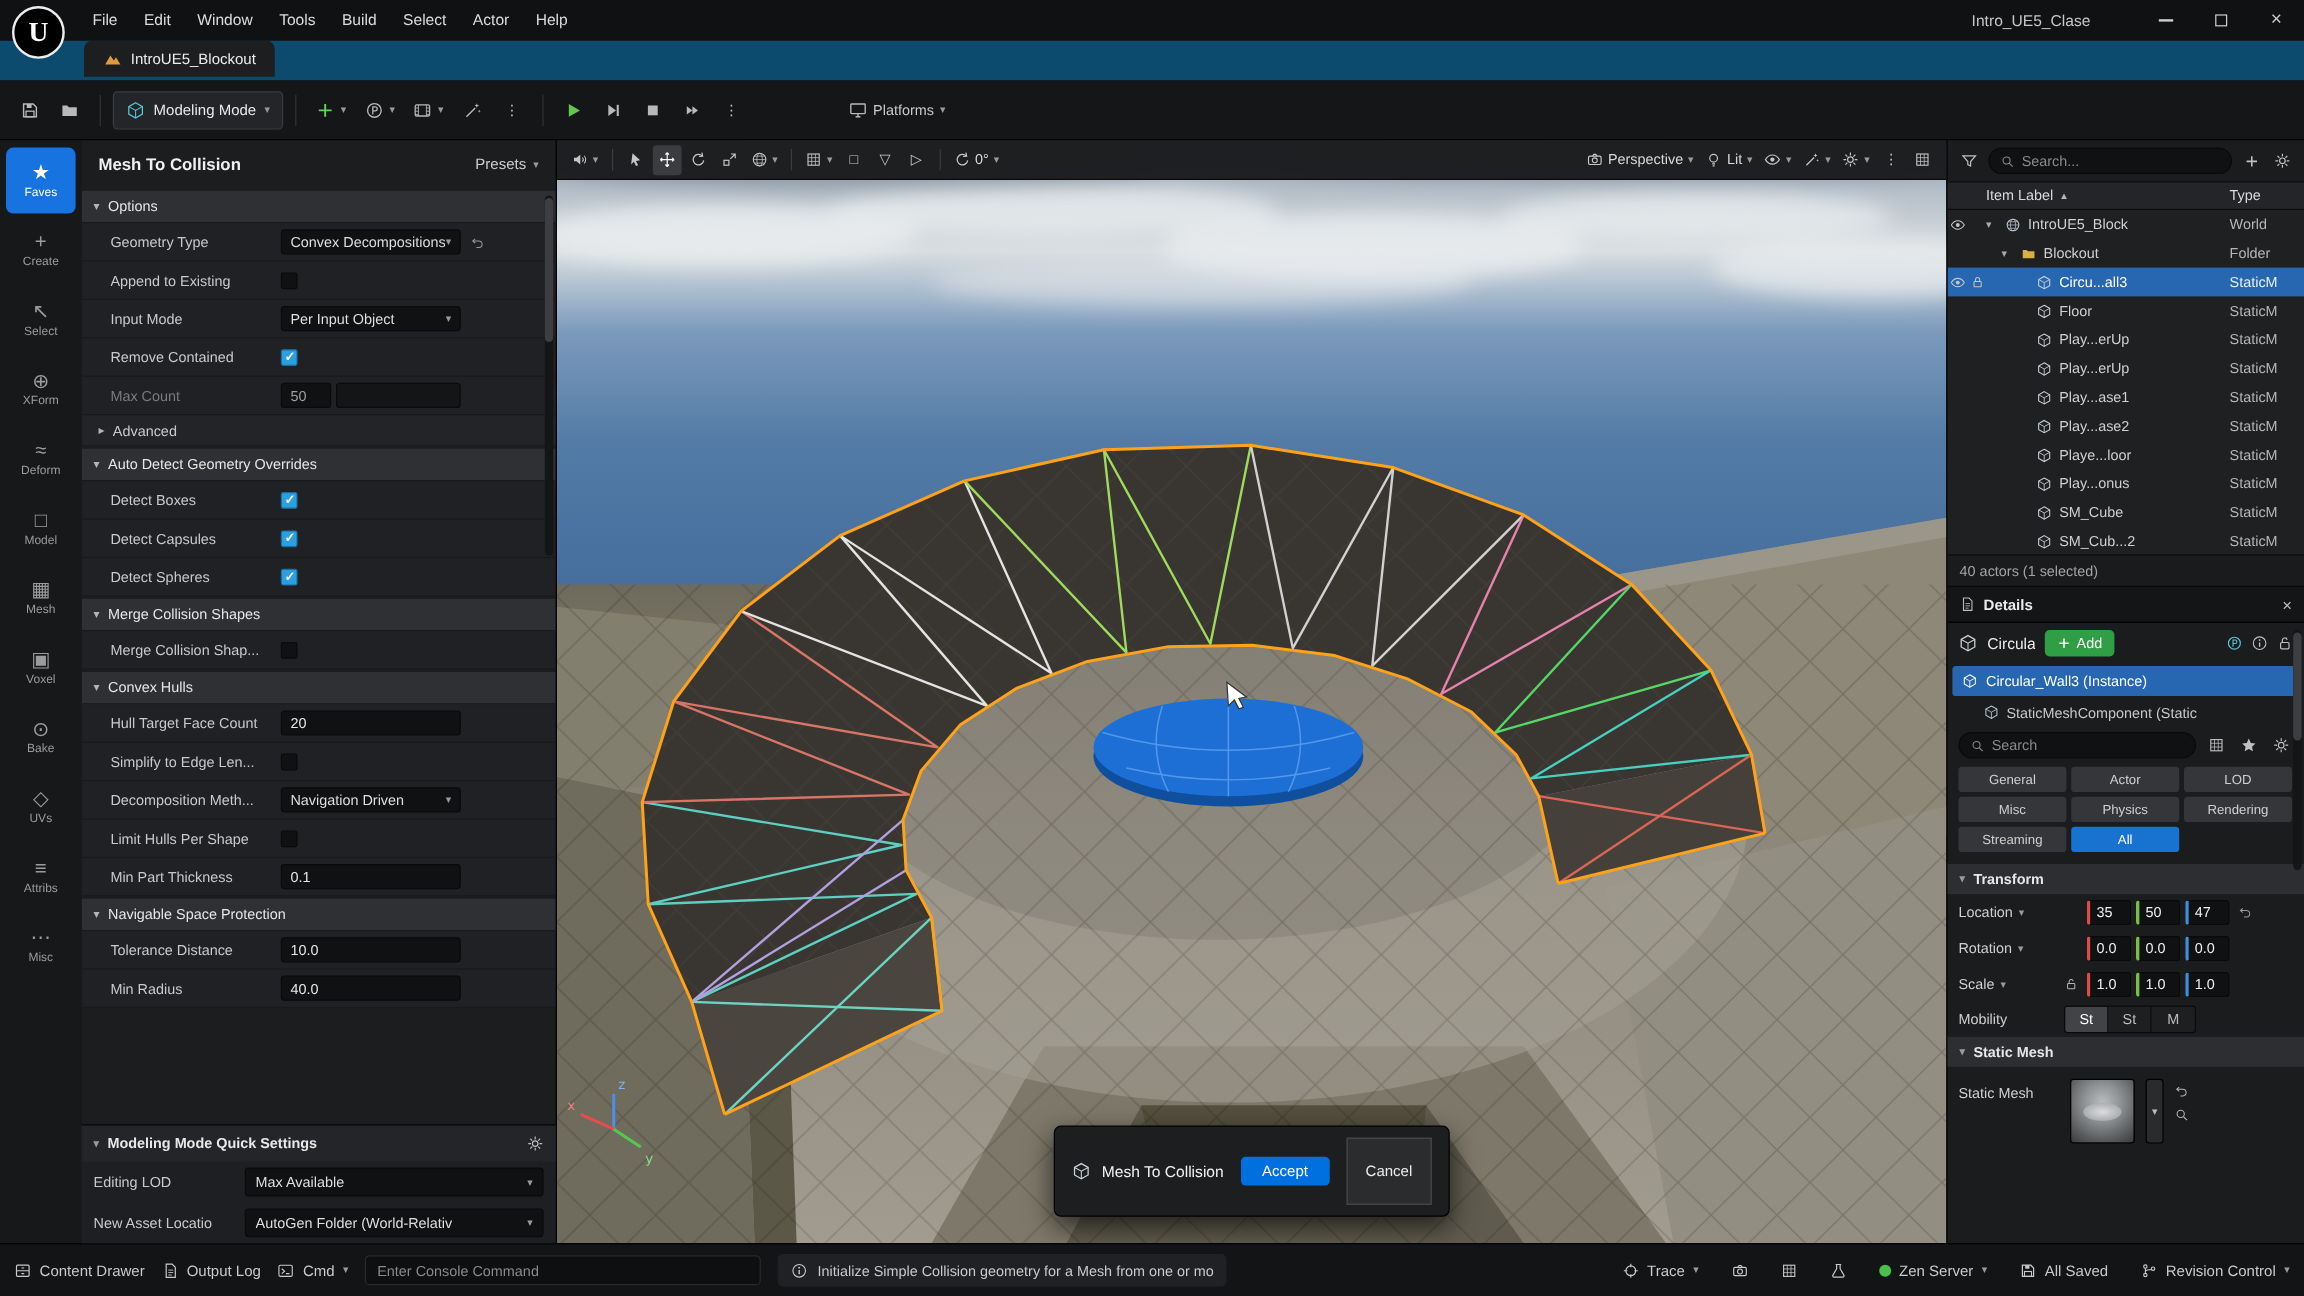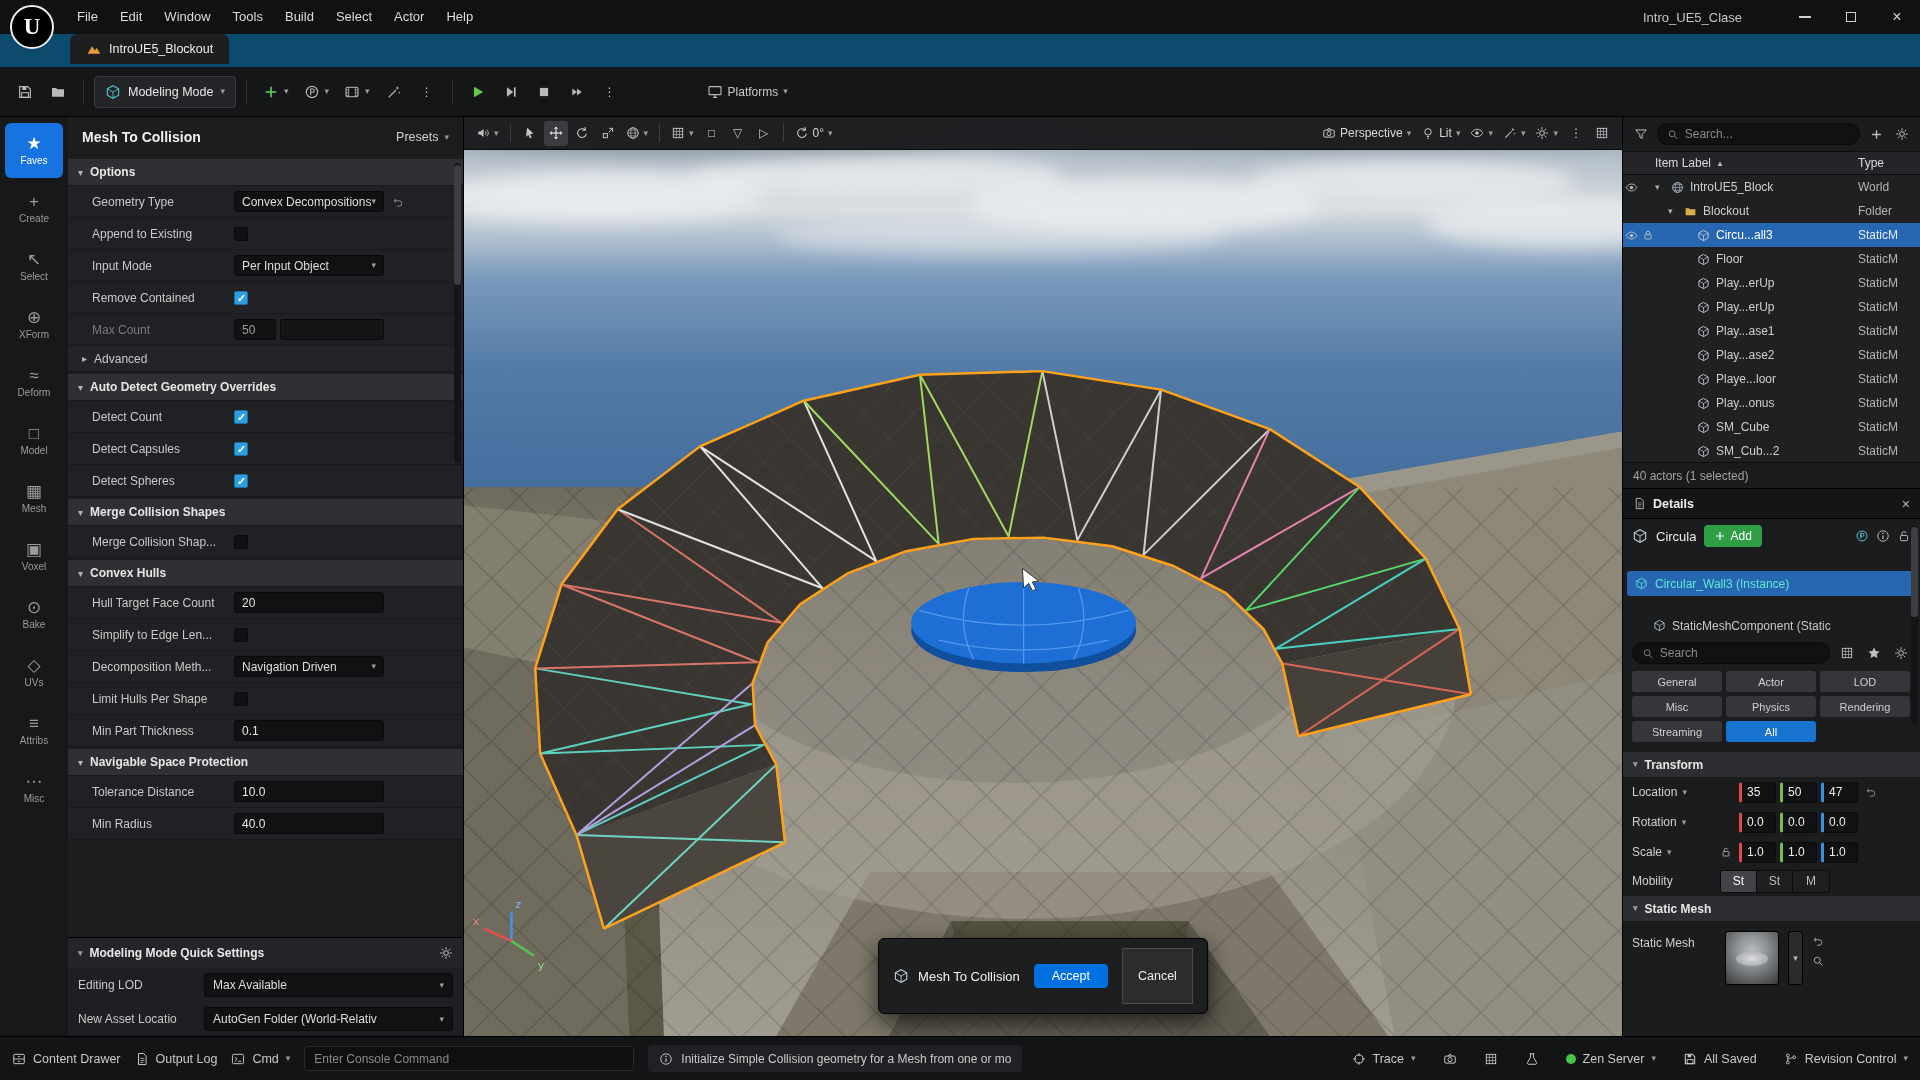--- a/index.html
+++ b/index.html
@@ -43,21 +43,21 @@
   .mode-label{font-size:10px}
   
   .tool-panel{width:396px;background:#1c1d1f;display:flex;flex-direction:column;border-right:1px solid #000;position:relative;flex:none}
   .tp-header{height:40px;display:flex;align-items:center;justify-content:space-between;padding:0 14px;flex:none}
   .tp-title{font-size:14px;font-weight:bold;color:#f0f0f0}
   .tp-presets{display:flex;align-items:center;gap:6px;color:#cfcfcf;font-size:12.5px}
   .tp-rows{flex:1;overflow:hidden}
   .trow{height:32px;display:flex;align-items:center;padding:0 8px 0 24px;background:#202124;border-bottom:1px solid #18191b}
   .trow-label{width:142px;flex:none;color:#c9c9c9;white-space:nowrap;overflow:hidden}
   .t-section{background:#2e3033;height:27px;padding-left:10px;margin-top:2px}
-  .t-section .trow-label{width:auto;font-weight:bold;color:#e6e6e6}
+  .t-section .trow-label{width:auto;font-weight:normal;color:#e6e6e6}
   .t-group{background:#232427;height:26px;padding-left:14px}
   .sec-caret,.grp-caret{display:none;margin-right:7px;color:#b5b5b5;font-size:10px}
   .t-section .sec-caret{display:inline}
   .t-group .grp-caret{display:inline}
   .cb{display:none;width:14px;height:14px;border:1px solid #0a0a0a;background:#101113;border-radius:2px;position:relative}
   .t-checkbox .cb{display:inline-block}
   .cb.on{background:#2b9fe0;border-color:#1b6ea0}
   .cb.on::after{content:"✓";position:absolute;left:2px;top:-1px;color:#fff;font-size:11px;font-weight:bold;line-height:1.3}
   .dd{display:none;width:150px;height:21px;background:#101113;border:1px solid #0a0a0a;border-radius:3px;align-items:center;justify-content:space-between;padding:0 7px;color:#dedede}
   .t-dropdown .dd{display:flex}
@@ -130,21 +130,21 @@
   .out-footer{height:26px;background:#1a1b1d;border-top:1px solid #0d0d0f;display:flex;align-items:center;padding:0 10px;color:#a3a3a3;flex:none}
   
   .details{flex:1;display:flex;flex-direction:column;min-height:0;position:relative}
   .det-tabrow{height:30px;background:#141517;display:flex;align-items:center;padding:0 10px;gap:8px;border-bottom:1px solid #000;flex:none}
   .det-tab{font-weight:bold;color:#ececec;font-size:12.5px;display:flex;align-items:center;gap:7px}
   .det-close{margin-left:auto;color:#bdbdbd;font-size:14px}
   .det-objrow{height:34px;display:flex;align-items:center;gap:8px;padding:0 9px;flex:none}
   .obj-name{font-size:13px;color:#ececec;white-space:nowrap;overflow:hidden}
   .btn-add{background:#2f9e44;color:#fff;border-radius:4px;padding:4px 10px;display:flex;align-items:center;gap:4px;font-size:12px}
   .obj-icons{margin-left:auto;display:flex;gap:7px;color:#bdbdbd;align-items:center}
-  .det-instance{height:25px;background:#2767b1;color:#5eead4;display:flex;align-items:center;gap:7px;padding:0 8px;margin:18px 4px;border-radius:3px;flex:none}
+  .det-instance{height:25px;background:#2767b1;color:#ffffff;display:flex;align-items:center;gap:7px;padding:0 8px;margin:2px 4px;border-radius:3px;flex:none}
   .det-comp{height:23px;display:flex;align-items:center;gap:6px;padding:0 8px 0 30px;color:#c7c7c7;flex:none;white-space:nowrap;overflow:hidden}
   .det-search-row{height:32px;display:flex;align-items:center;gap:7px;padding:0 9px;flex:none}
   .chips{display:flex;flex-wrap:wrap;gap:4px;padding:2px 9px 9px;flex:none}
   .chip{flex:0 0 calc(33.33% - 3px);height:21px;background:#343639;border-radius:3px;display:flex;align-items:center;justify-content:center;font-size:11px;color:#cfcfcf}
   .chip.on{background:#1772d0;color:#fff}
   .det-section{height:26px;background:#2c2e31;display:flex;align-items:center;gap:7px;padding:0 10px;font-weight:bold;color:#e6e6e6;border-top:1px solid #1a1a1c;flex:none}
   .xf-row{height:30px;display:flex;align-items:center;gap:4px;padding:0 9px;flex:none}
   .xf-label{width:84px;display:flex;align-items:center;gap:5px;color:#cfcfcf;flex:none}
   .xf-lock{width:15px;color:#b5b5b5;flex:none;visibility:hidden}
   .xf-lock.vis{visibility:visible}
@@ -593,21 +593,21 @@
 
           <div class="trow t-section">
             <span class="sec-caret">▾</span>
 
             <span class="trow-label">Auto Detect Geometry Overrides</span>
 
           </div>
 
           <div class="trow t-checkbox">
 
-            <span class="trow-label">Detect Count</span>
+            <span class="trow-label">Detect Boxes</span>
             <span class="cb on"></span>
 
           </div>
 
           <div class="trow t-checkbox">
 
             <span class="trow-label">Detect Capsules</span>
             <span class="cb on"></span>
 
           </div>

